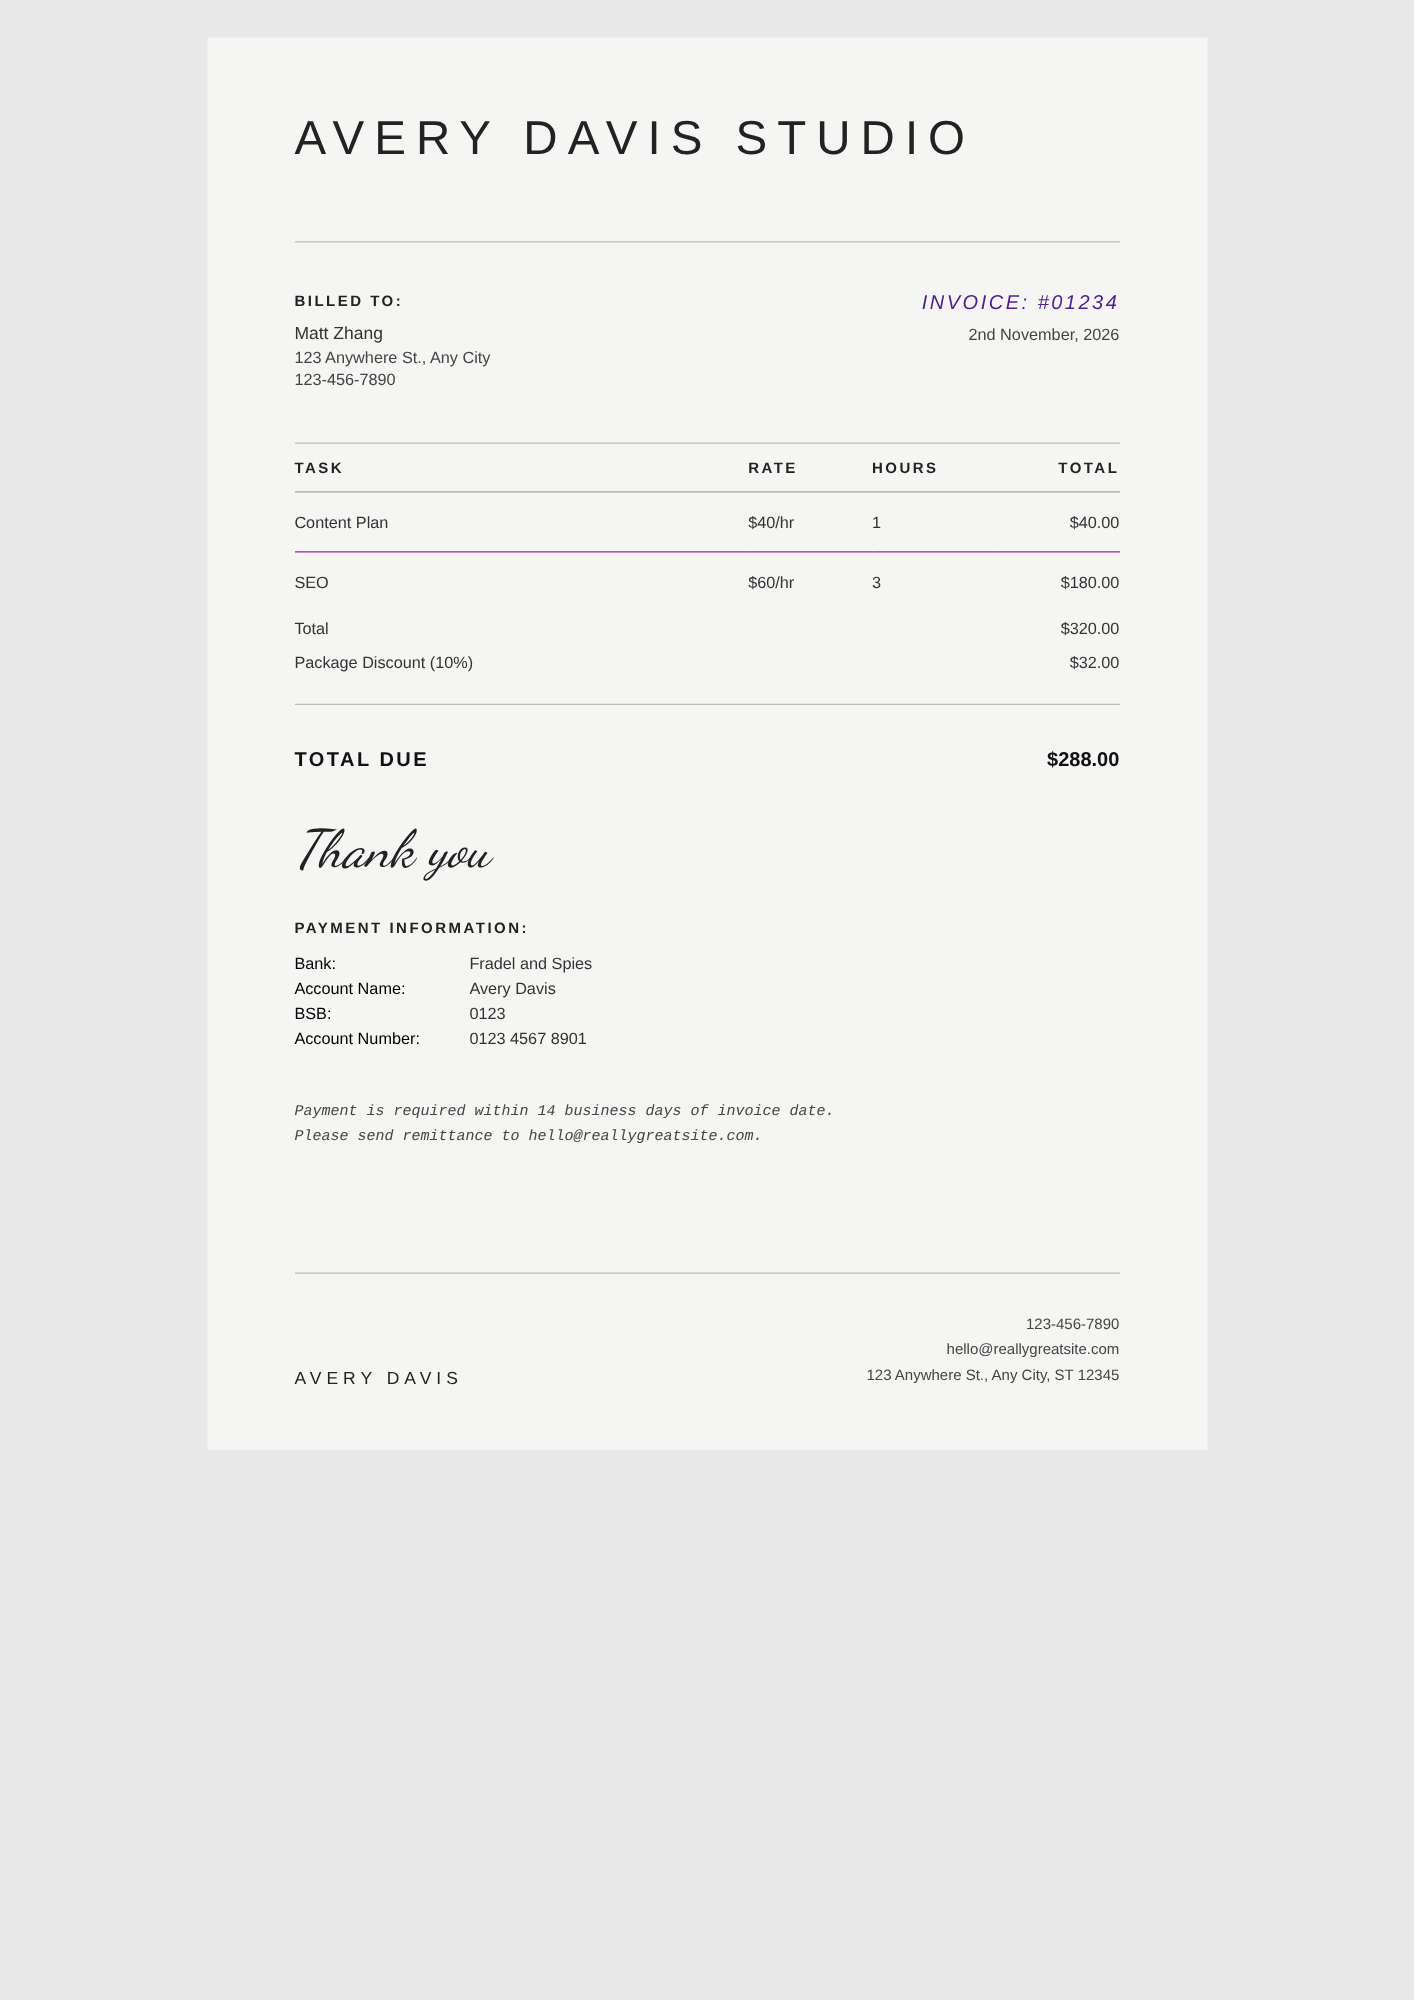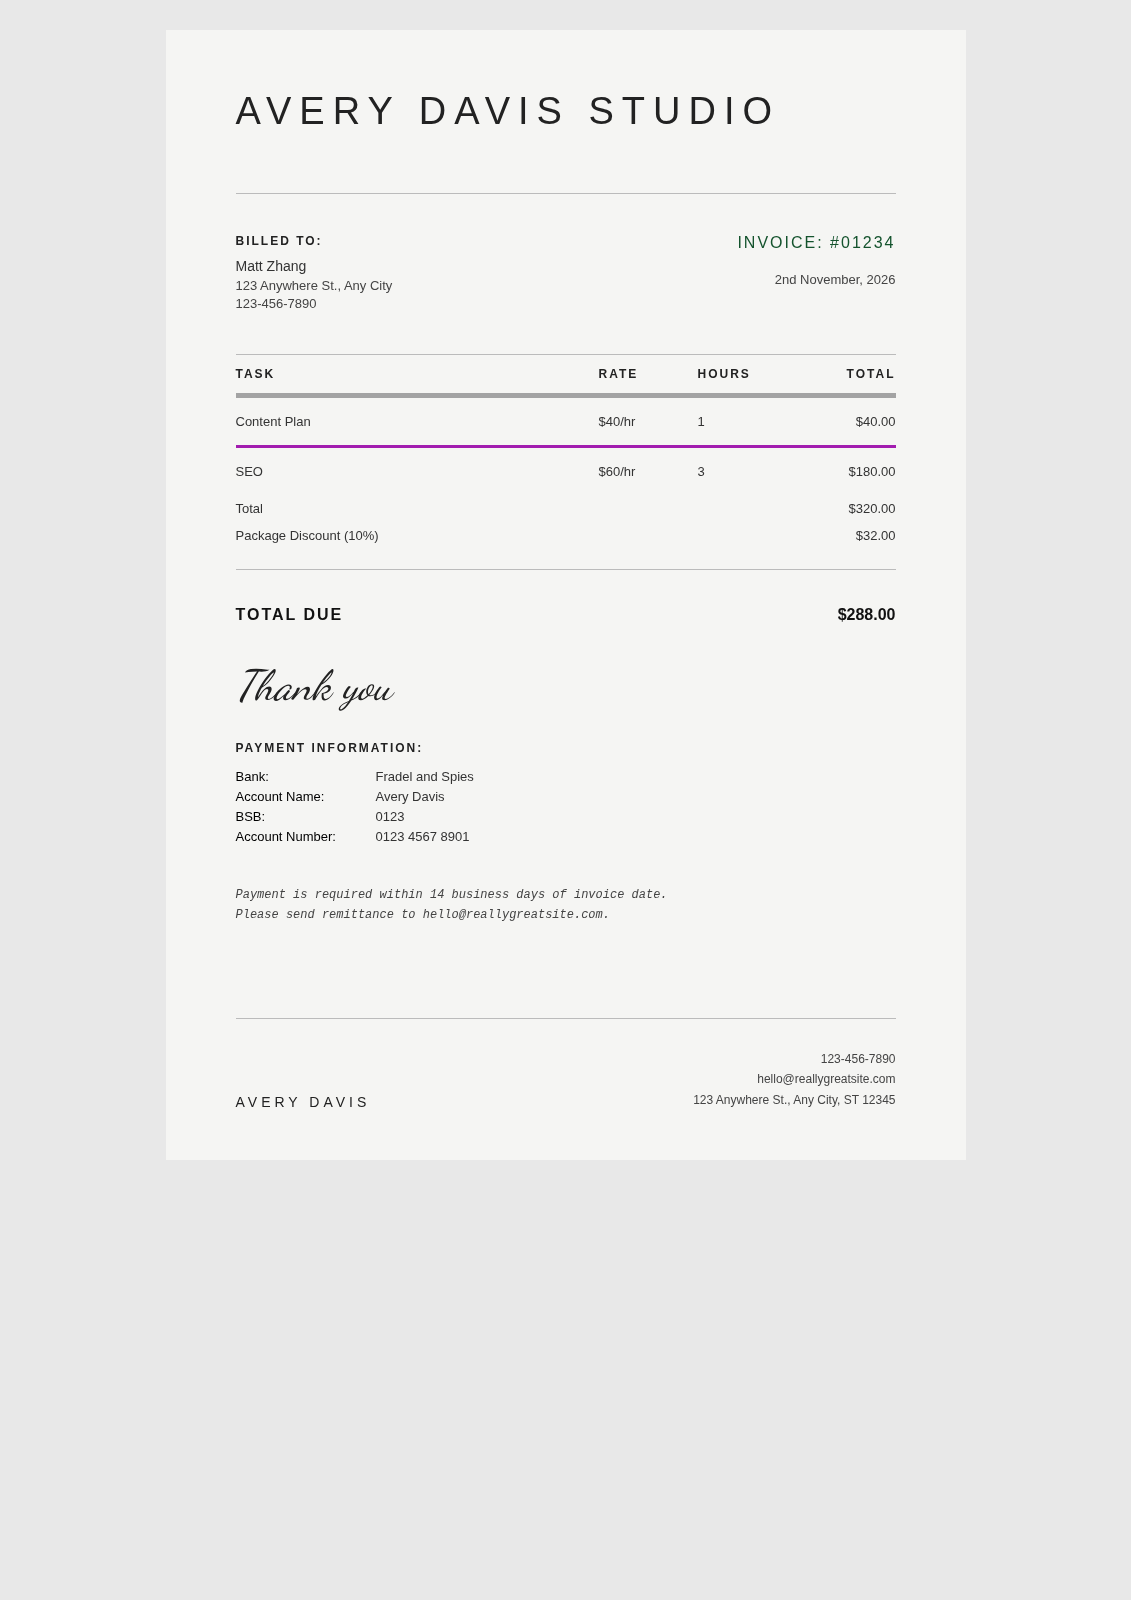--- a/index.html
+++ b/index.html
@@ -83,40 +83,41 @@
       font-size: 13px;
       color: #444;
       margin-bottom: 3px;
     }
 
     .invoice-number {
       font-family: 'Helvetica Neue', Arial, sans-serif;
       font-size: 16px;
       font-weight: 400;
       letter-spacing: 2px;
-      color: #14532d;
-      margin-bottom: 20px;
+      color: #4c1d95;
+      margin-bottom: 8px;
+      font-style: italic;
     }
 
     .invoice-date {
       font-family: 'Helvetica Neue', Arial, sans-serif;
       font-size: 13px;
       color: #444;
     }
 
     
     .invoice-table {
       width: 100%;
       border-collapse: collapse;
       margin-top: 10px;
     }
 
     .invoice-table thead tr {
       border-top: 1px solid #bbb;
-      border-bottom: 5px solid #a3a3a3;
+      border-bottom: 1px solid #a3a3a3;
       margin-left: 23px;
     }
 
     .invoice-table th {
       font-family: 'Helvetica Neue', Arial, sans-serif;
       font-size: 12px;
       font-weight: 700;
       letter-spacing: 2px;
       color: #222;
       padding: 12px 0;
@@ -132,21 +133,21 @@
       font-size: 13px;
       color: #333;
       padding: 16px 0;
     }
 
     .invoice-table td.right {
       text-align: right;
     }
 
     .invoice-table tbody tr {
-      border-bottom: 3px solid #a21caf;
+      border-bottom: 1px solid #a21caf;
     }
 
     .invoice-table tbody tr:last-child {
       border-bottom: none;
     }
 
     
     .subtotal-section {
       margin-top: 0;
     }

